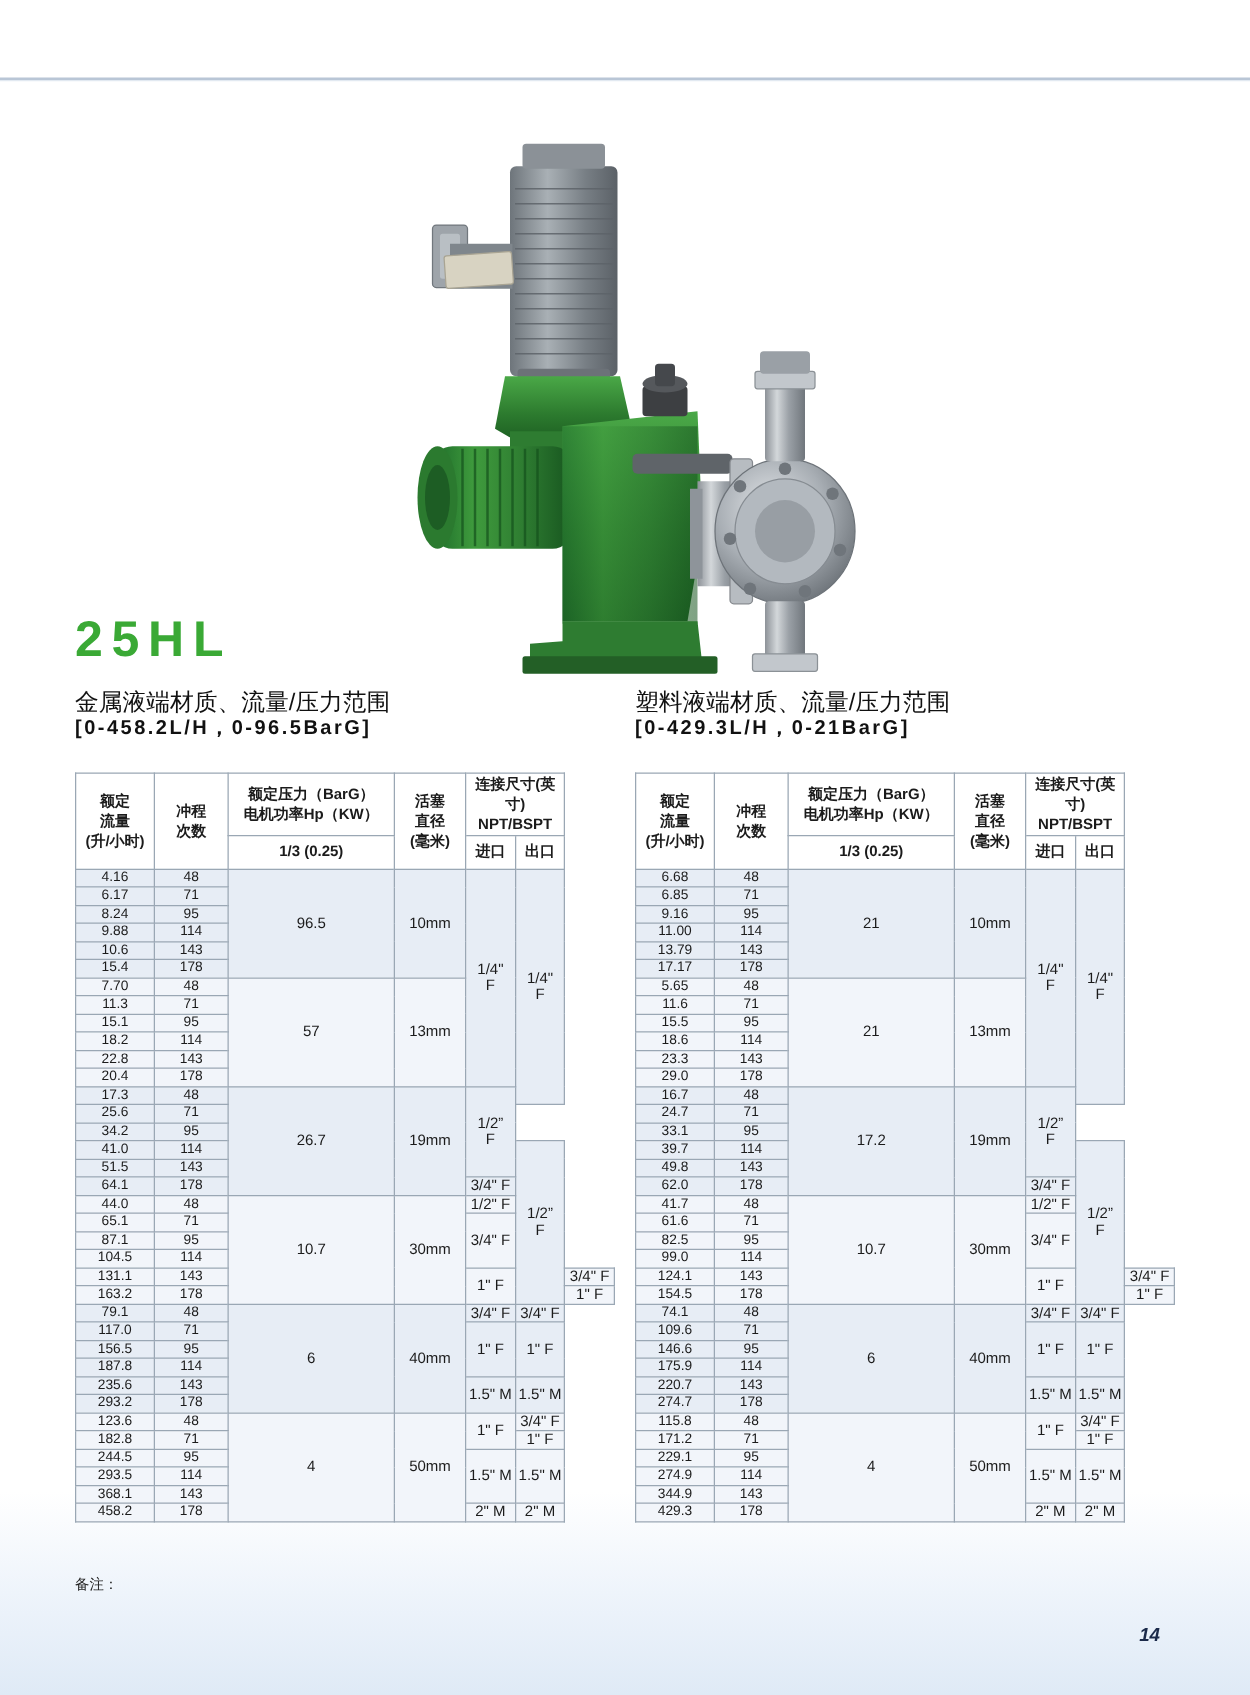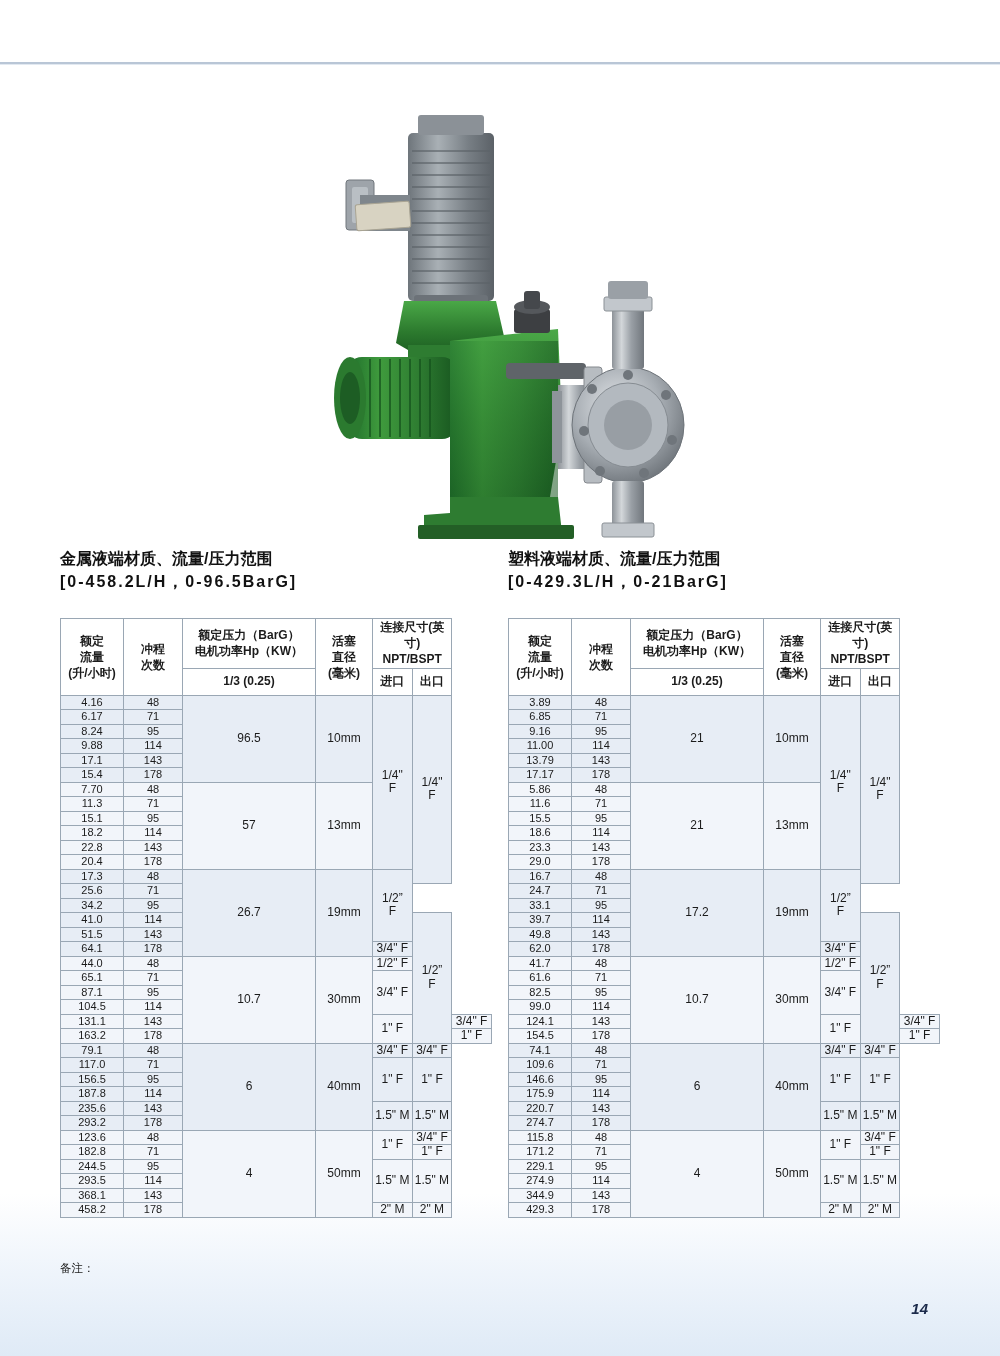--- a/index.html
+++ b/index.html
@@ -26,21 +26,21 @@
   }
   .photo svg{display:block;}
   
   .model-title{
     position:absolute;left:60px;top:490px;
     font-size:40px;font-weight:bold;letter-spacing:7px;
     color:#3aa935;
     font-family:"Liberation Sans", sans-serif;
   }
   .col-head{
-    position:absolute;font-size:16px;font-weight:bold;color:#111;
+    position:absolute;font-size:19px;font-weight:normal;color:#111;
   }
   .col-sub{
     position:absolute;font-size:16px;font-weight:bold;color:#111;letter-spacing:2px;
   }
   .left-head{left:60px;top:549px;}
   .left-sub{left:60px;top:572px;}
   .right-head{left:508px;top:549px;}
   .right-sub{left:508px;top:572px;}
 
   
@@ -202,20 +202,21 @@
 
       <rect x="312" y="212" width="32" height="62" rx="3" fill="url(#steelG)"></rect>
       <rect x="304" y="202" width="48" height="14" rx="2" fill="#c2c7cc" stroke="#8b9196"></rect>
       <rect x="308" y="186" width="40" height="18" rx="3" fill="#9aa0a6"></rect>
 
       <rect x="312" y="386" width="32" height="46" rx="3" fill="url(#steelG)"></rect>
       <rect x="302" y="428" width="52" height="14" rx="2" fill="#c2c7cc" stroke="#8b9196"></rect>
     </svg>
   </div>
 
+  <div class="model-title">25HL</div>
 
   <div class="col-head left-head">金属液端材质、流量/压力范围</div>
   <div class="col-sub left-sub">[0-458.2L/H，0-96.5BarG]</div>
 
   <div class="col-head right-head">塑料液端材质、流量/压力范围</div>
   <div class="col-sub right-sub">[0-429.3L/H，0-21BarG]</div>
 
   <div class="tbl-wrap left">
     <table class="spec">
       <thead>
@@ -271,21 +272,21 @@
           </tr>
         <tr>
             <td class="band-a val">8.24</td>
             <td class="band-a val">95</td>
           </tr>
         <tr>
             <td class="band-a val">9.88</td>
             <td class="band-a val">114</td>
           </tr>
         <tr>
-            <td class="band-a val">17.1</td>
+            <td class="band-a val">10.6</td>
             <td class="band-a val">143</td>
           </tr>
         <tr>
             <td class="band-a val">15.4</td>
             <td class="band-a val">178</td>
           </tr>
 
         <tr>
           <td class="band-b val">7.70</td>
           <td class="band-b val">48</td>
@@ -480,21 +481,21 @@
         </tr>
         <tr>
           <th>1/3 (0.25)</th>
           <th class="hdr-in">进口</th>
           <th class="hdr-out">出口</th>
         </tr>
       </thead>
       <tbody>
 
         <tr>
-          <td class="band-a val">3.89</td>
+          <td class="band-a val">6.68</td>
           <td class="band-a val">48</td>
           <td class="band-a merge" rowspan="6">21</td>
           <td class="band-a merge" rowspan="6">10mm</td>
           <td class="band-a merge" rowspan="12">
             <div>1/4"</div>
             <div>F</div>
           </td>
           <td class="band-a merge" rowspan="13">
             <div>1/4"</div>
             <div>F</div>
@@ -515,21 +516,21 @@
         <tr>
             <td class="band-a val">13.79</td>
             <td class="band-a val">143</td>
           </tr>
         <tr>
             <td class="band-a val">17.17</td>
             <td class="band-a val">178</td>
           </tr>
 
         <tr>
-          <td class="band-b val">5.86</td>
+          <td class="band-b val">5.65</td>
           <td class="band-b val">48</td>
           <td class="band-b merge" rowspan="6">21</td>
           <td class="band-b merge" rowspan="6">13mm</td>
         </tr>
         <tr>
             <td class="band-b val">11.6</td>
             <td class="band-b val">71</td>
           </tr>
         <tr>
             <td class="band-b val">15.5</td>

